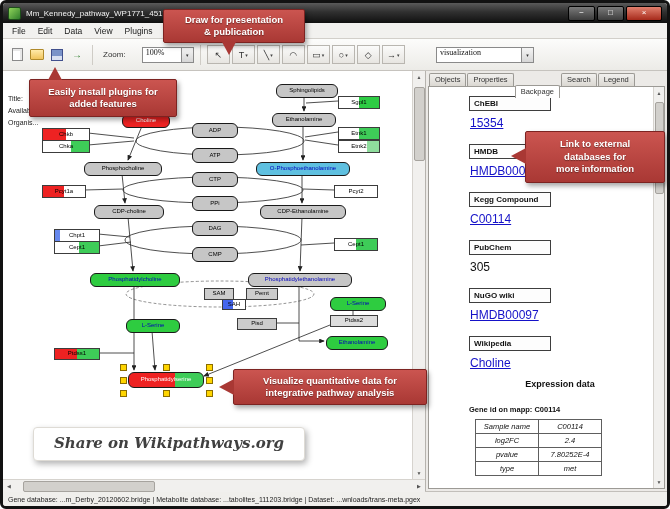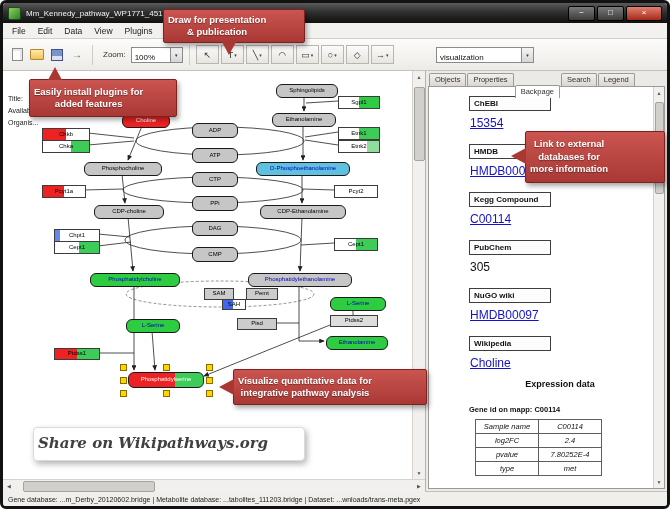--- a/index.html
+++ b/index.html
@@ -18,22 +18,22 @@
   .menubar{height:15px;background:#f2f1ef;border-bottom:1px solid #d2cfca;display:flex;align-items:center;padding-left:3px;}
   .menu-item{font-size:8.5px;padding:1px 6px;color:#1c1c1c;}
   .toolbar{height:31px;background:linear-gradient(#fcfcfb,#ecebe7);border-bottom:1px solid #c6c3be;
            display:flex;align-items:center;padding:0 5px;gap:2px;}
   .tb-sep{width:1px;height:20px;background:#cfccc6;margin:0 4px;}
   .tb-btn{width:18px;height:18px;display:flex;align-items:center;justify-content:center;}
   .icon-page{width:9px;height:11px;background:#fff;border:1px solid #8a8a8a;box-shadow:inset -2px 2px 0 #e8e8e8;}
   .icon-folder{width:12px;height:9px;background:linear-gradient(#ffeaa9,#f0c45c);border:1px solid #b08a2a;border-radius:1px;}
   .icon-disk{width:10px;height:10px;background:#7a93c9;border:1px solid #41508d;box-shadow:inset 0 -4px 0 #d8e0f2;}
   .icon-export{font-size:10px;color:#2a7a2a;line-height:10px;}
-  .zoom-label{font-size:8px;color:#333;margin:0 3px 0 4px;}
-  .combo{height:14px;background:#fff;border:1px solid #8a8a8a;display:flex;align-items:flex-end;font-size:8px;color:#111;}
+  .zoom-label{font-size:8px;color:#333;margin:0 14px 0 4px;}
+  .combo{height:14px;background:#fff;border:1px solid #8a8a8a;display:flex;align-items:flex-start;font-size:8px;color:#111;font-family:Liberation Serif, serif;}
   .combo-text{padding:0 3px;flex:1;white-space:nowrap;overflow:hidden;}
   .combo-btn{width:11px;align-self:stretch;background:linear-gradient(#f4f4f4,#d6d6d6);
              border-left:1px solid #8a8a8a;font-size:5px;display:flex;align-items:center;justify-content:center;color:#333;}
   .zoom-combo{width:50px;}
   .viz-combo{width:96px;margin-left:auto;margin-right:128px;}
   .tool-btn{height:17px;min-width:17px;border:1px solid #b9b6b0;background:linear-gradient(#fbfbfa,#e7e5e1);
             font-size:9px;display:flex;align-items:center;justify-content:center;padding:0 2px;color:#333;}
   .dd{font-size:5px;margin-left:1px;color:#444;}
   
   .main{display:flex;height:420px;}
@@ -72,21 +72,21 @@
   .bp-table{border-collapse:collapse;margin-left:6px;font-style:italic;}
   .bp-table td{border:1px solid #5e5e5e;font-size:7.5px;color:#111;padding:1px 4px;height:11px;text-align:center;min-width:54px;background:#fff;}
   .bp-scroll{width:10px;background:#f1f0ee;border-left:1px solid #d6d3ce;display:flex;flex-direction:column;align-items:center;}
   .bp-vtrack{flex:1;width:10px;position:relative;}
   .bp-vthumb{position:absolute;left:1px;top:3px;width:7px;height:90px;background:#d2d0cc;border:1px solid #a6a39e;border-radius:2px;}
   
   .statusbar{height:15px;border-top:1px solid #c2bfba;background:#f0efec;font-size:7px;color:#222;
              display:flex;align-items:center;padding:0 5px;white-space:nowrap;overflow:hidden;}
   
   .callout{position:absolute;z-index:60;background:linear-gradient(#cb5550,#a93834);border:1px solid #7c2321;
-           border-radius:2px;box-shadow:2px 3px 5px rgba(0,0,0,0.35);display:flex;align-items:center;}
+           border-radius:2px;box-shadow:2px 3px 5px rgba(0,0,0,0.35);display:flex;align-items:center;justify-content:center;}
   .callout-text{color:#fff;font-weight:bold;font-size:9.5px;text-align:center;white-space:pre-line;line-height:1.3;
                 text-shadow:0 1px 1px rgba(0,0,0,0.4);padding:2px 4px;}
   .callout.share{background:#ffffff;border:1px solid #dedbd5;box-shadow:2px 3px 6px rgba(0,0,0,0.3);border-radius:4px;}
   .callout.share .callout-text{color:#404040;font-family:"DejaVu Serif",serif;font-style:italic;font-weight:bold;
                                font-size:15px;text-shadow:none;}
   .pt{position:absolute;width:0;height:0;border-style:solid;border-color:transparent;z-index:61;}
   .pt-down{border-width:13px 7px 0 7px;border-top-color:#a93834;}
   .pt-up{border-width:0 7px 13px 7px;border-bottom-color:#a93834;}
   .pt-left{border-width:8px 15px 8px 0;border-right-color:#a93834;}
 </style>

